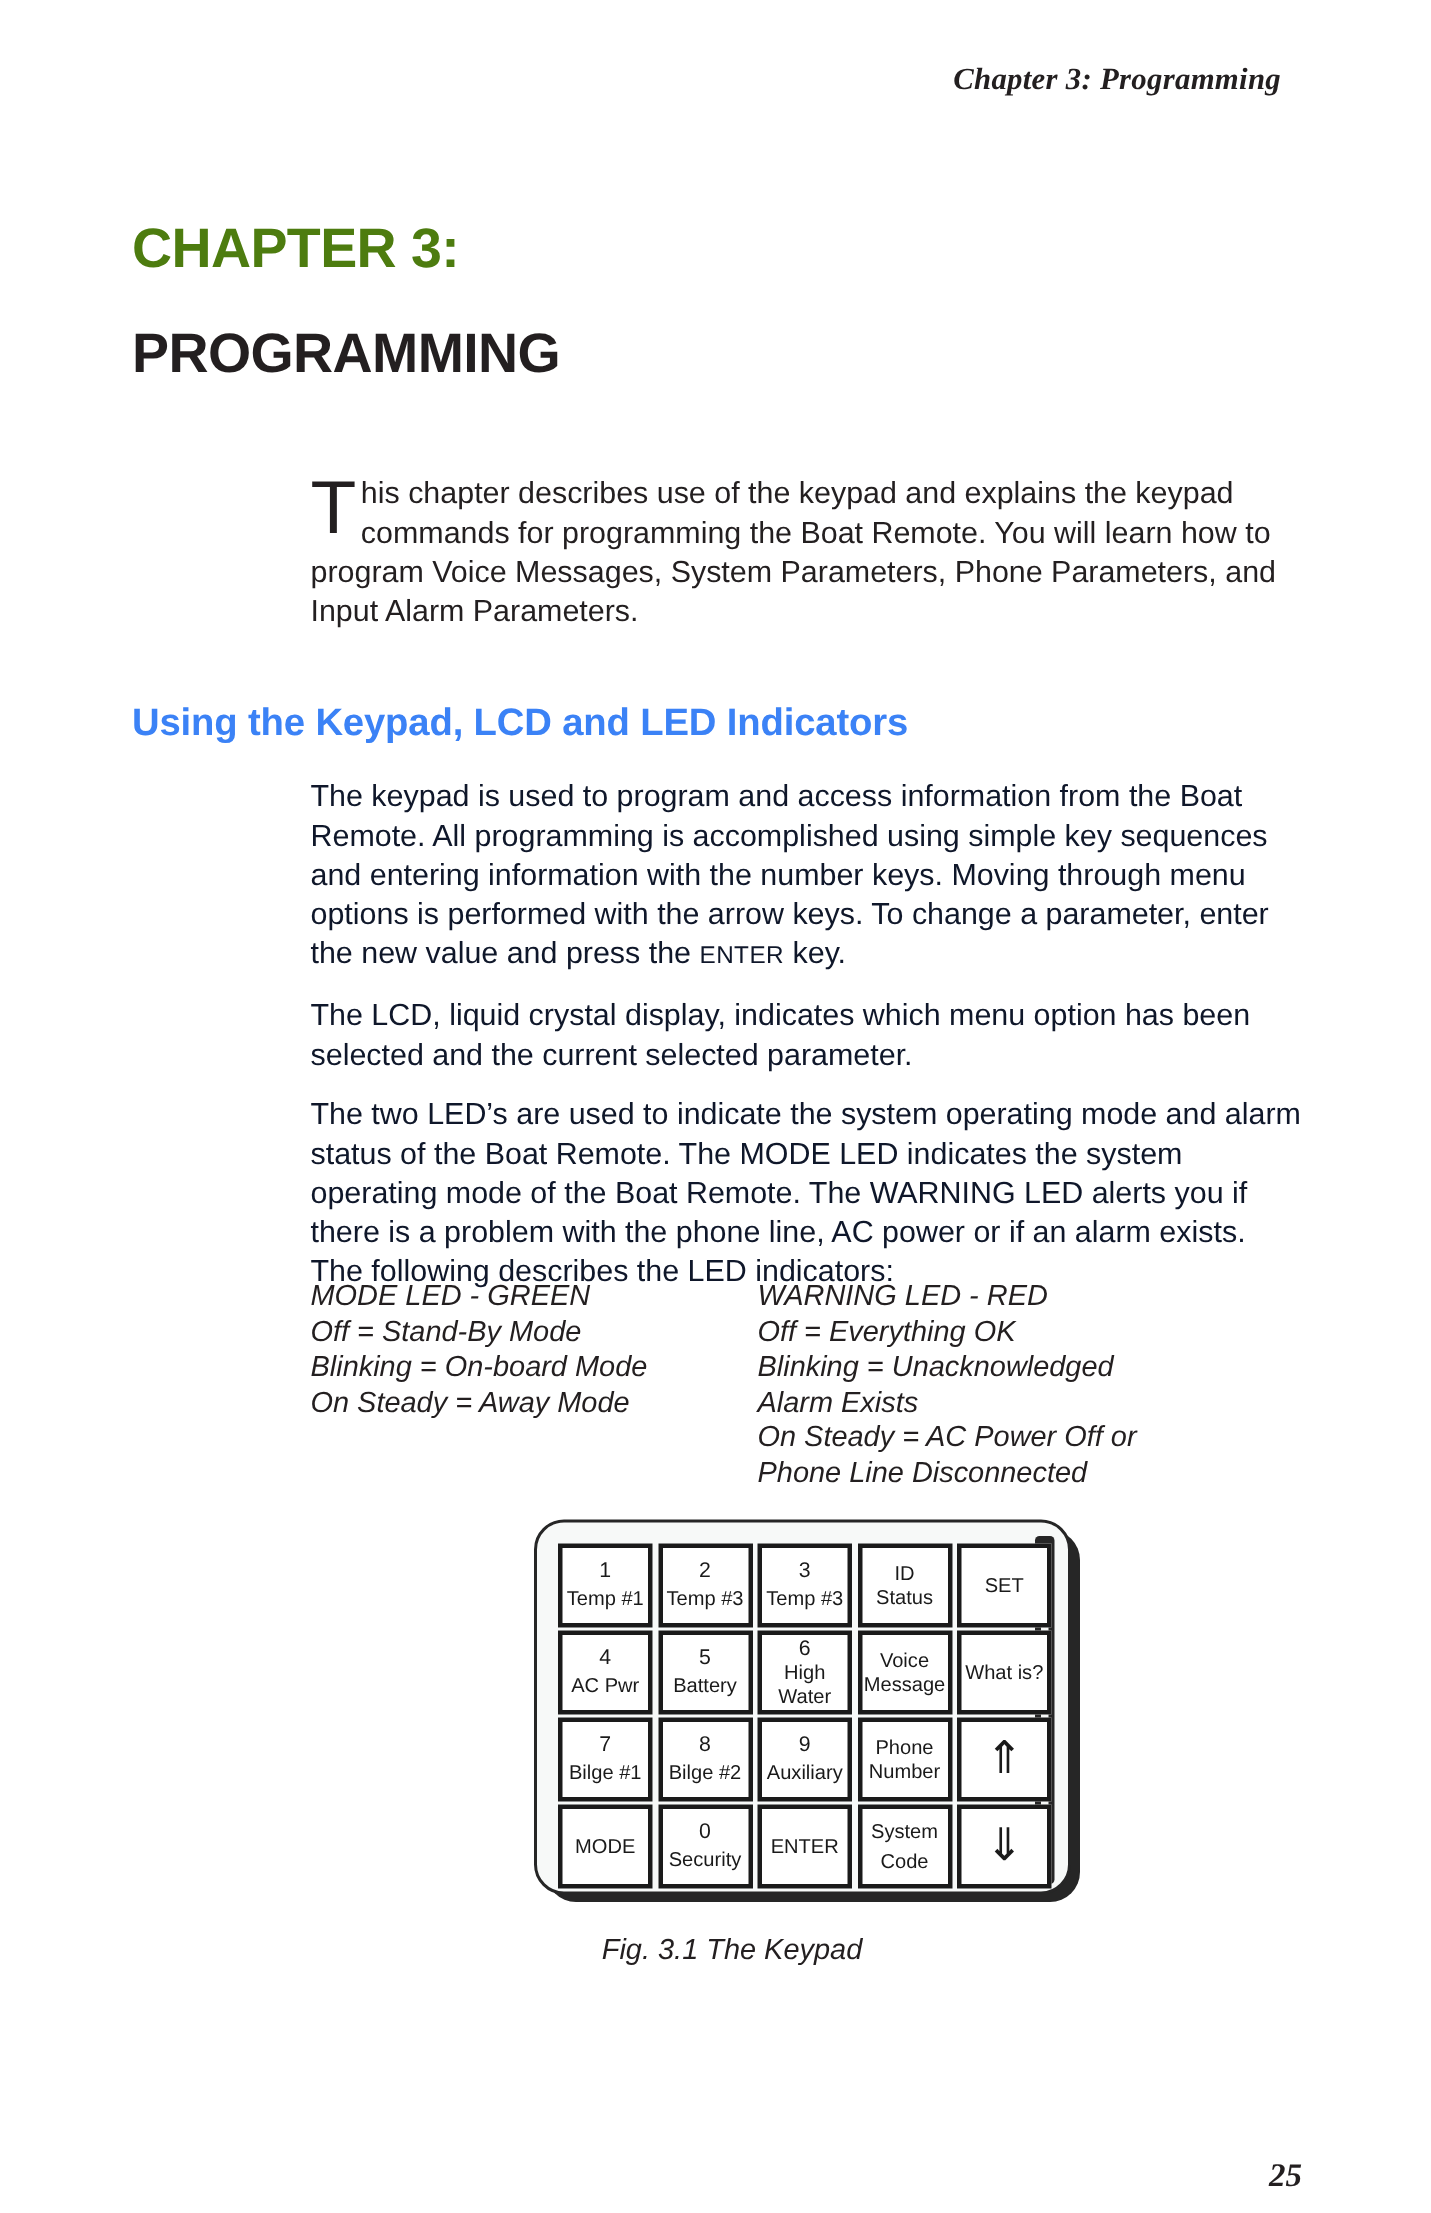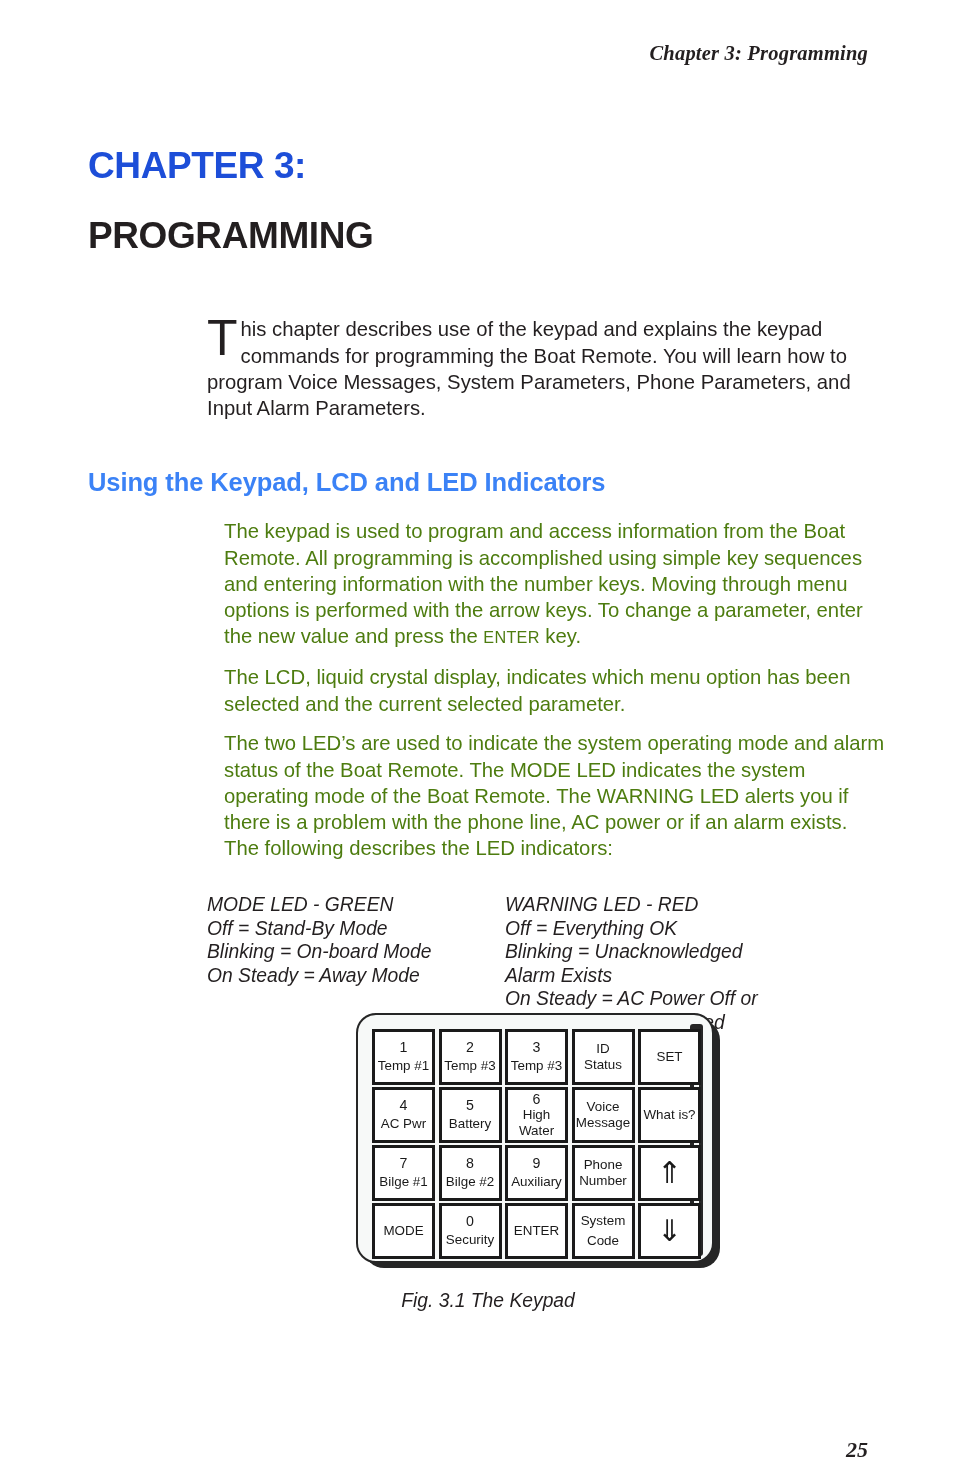--- a/index.html
+++ b/index.html
@@ -13,40 +13,40 @@
     position: relative;
     font-family: "Liberation Sans", sans-serif;
     color: #1d1d1d;
     overflow: hidden;
   }
 
   
   .running-head {
     position: absolute;
     top: 42px;
-    right: 86px;
+    right: 100px;
     font-family: "Liberation Serif", serif;
     font-weight: bold;
     font-style: italic;
     font-size: 20.5px;
     letter-spacing: 0.2px;
     color: #231f20;
     white-space: nowrap;
   }
 
   
   .chapter-title {
     position: absolute;
     left: 88px;
     top: 122px;
     font-size: 37px;
     font-weight: bold;
     letter-spacing: -0.4px;
     line-height: 1.0;
-    color: #1d4ed8;
+    color: #4d7c0f;
   }
   .chapter-title-2 {
     position: absolute;
     left: 88px;
     top: 192px;
     font-size: 37px;
     font-weight: bold;
     letter-spacing: -0.4px;
     line-height: 1.0;
     color: #231f20;
@@ -80,44 +80,43 @@
     top: 447px;
     font-size: 25.5px;
     font-weight: bold;
     letter-spacing: -0.1px;
     color: #3b82f6;
   }
 
   
   .body-par {
     position: absolute;
-    left: 224px;
+    left: 207px;
     width: 662px;
     font-size: 20.3px;
     line-height: 26.3px;
-    color: #4d7c0f;
+    color: #0f172a;
   }
   #par-keypad { top: 498px; }
   #par-lcd    { top: 644px; }
   #par-leds   { top: 710px; }
 
   .smallcaps {
     font-size: 16.2px;
     letter-spacing: 0.3px;
   }
 
   
   .led-col {
     position: absolute;
     font-style: italic;
     font-size: 19.3px;
     line-height: 23.5px;
     color: #231f20;
     white-space: pre-line;
-    margin-top: 40px;
   }
   #led-mode    { left: 207px; top: 853px; width: 290px; }
   #led-warning { left: 505px; top: 853px; width: 320px; }
 
   
   .keypad-wrap {
     position: absolute;
     left: 352px;
     top: 1008px;
     width: 380px;

